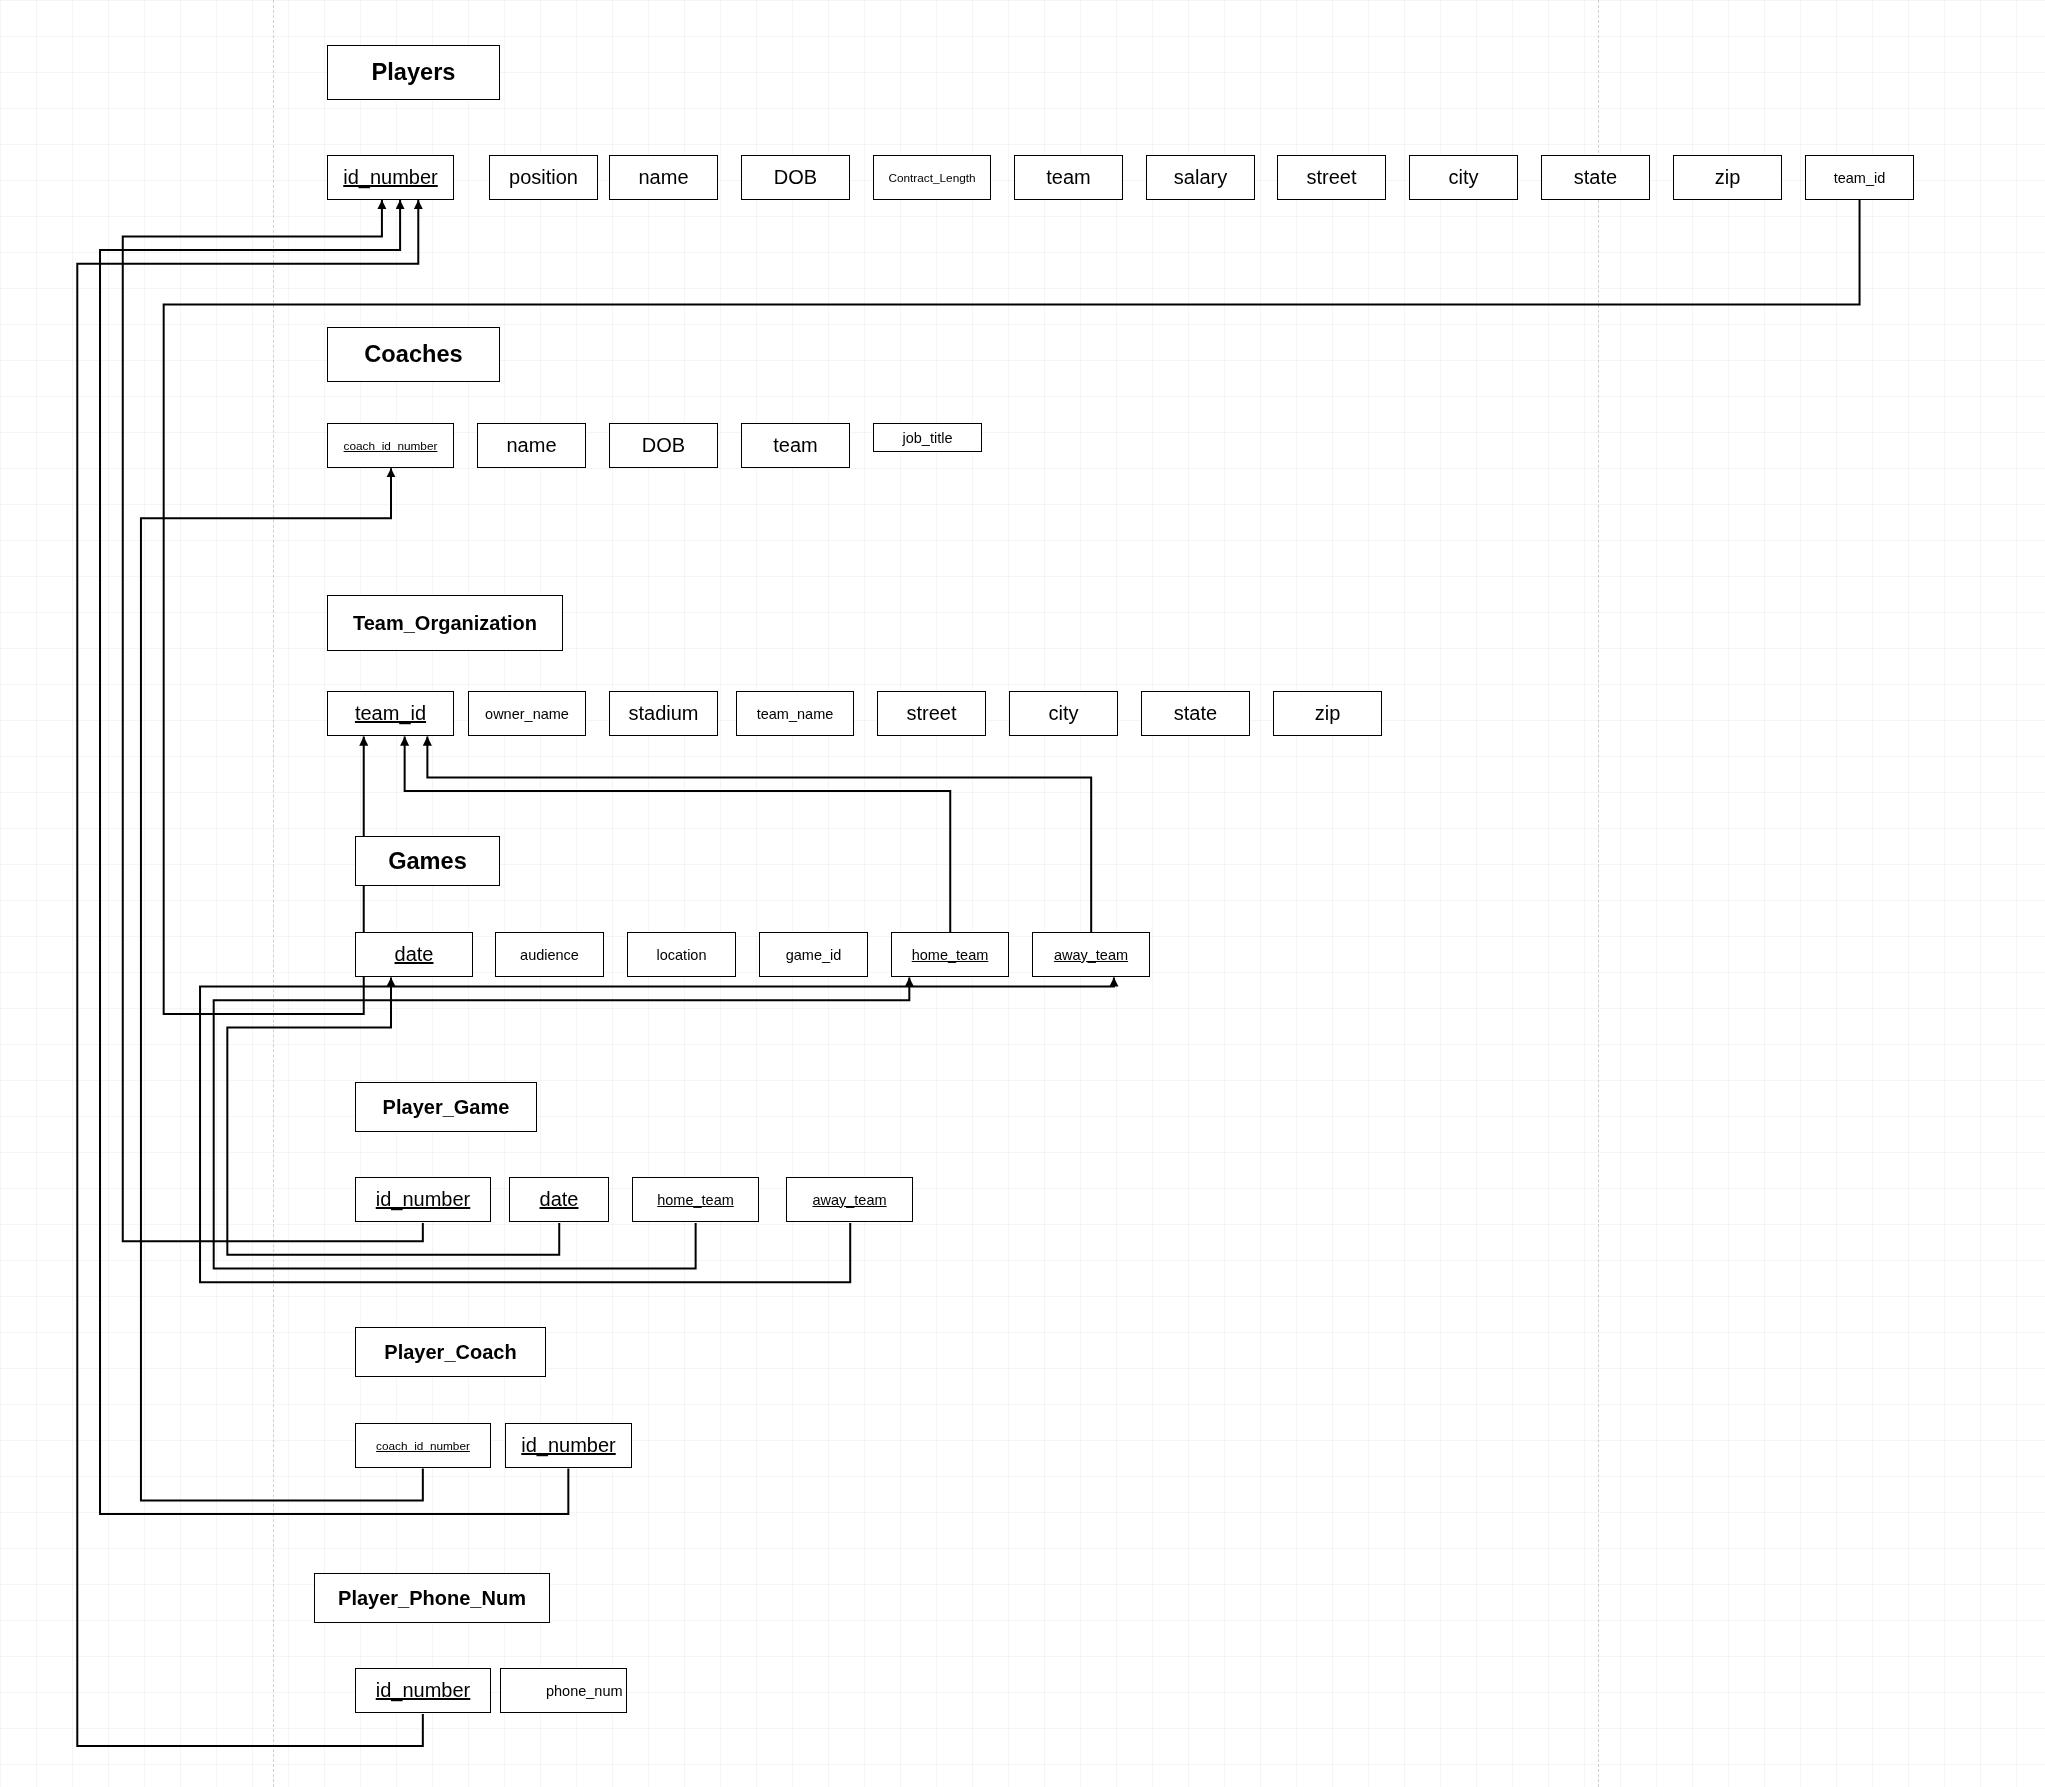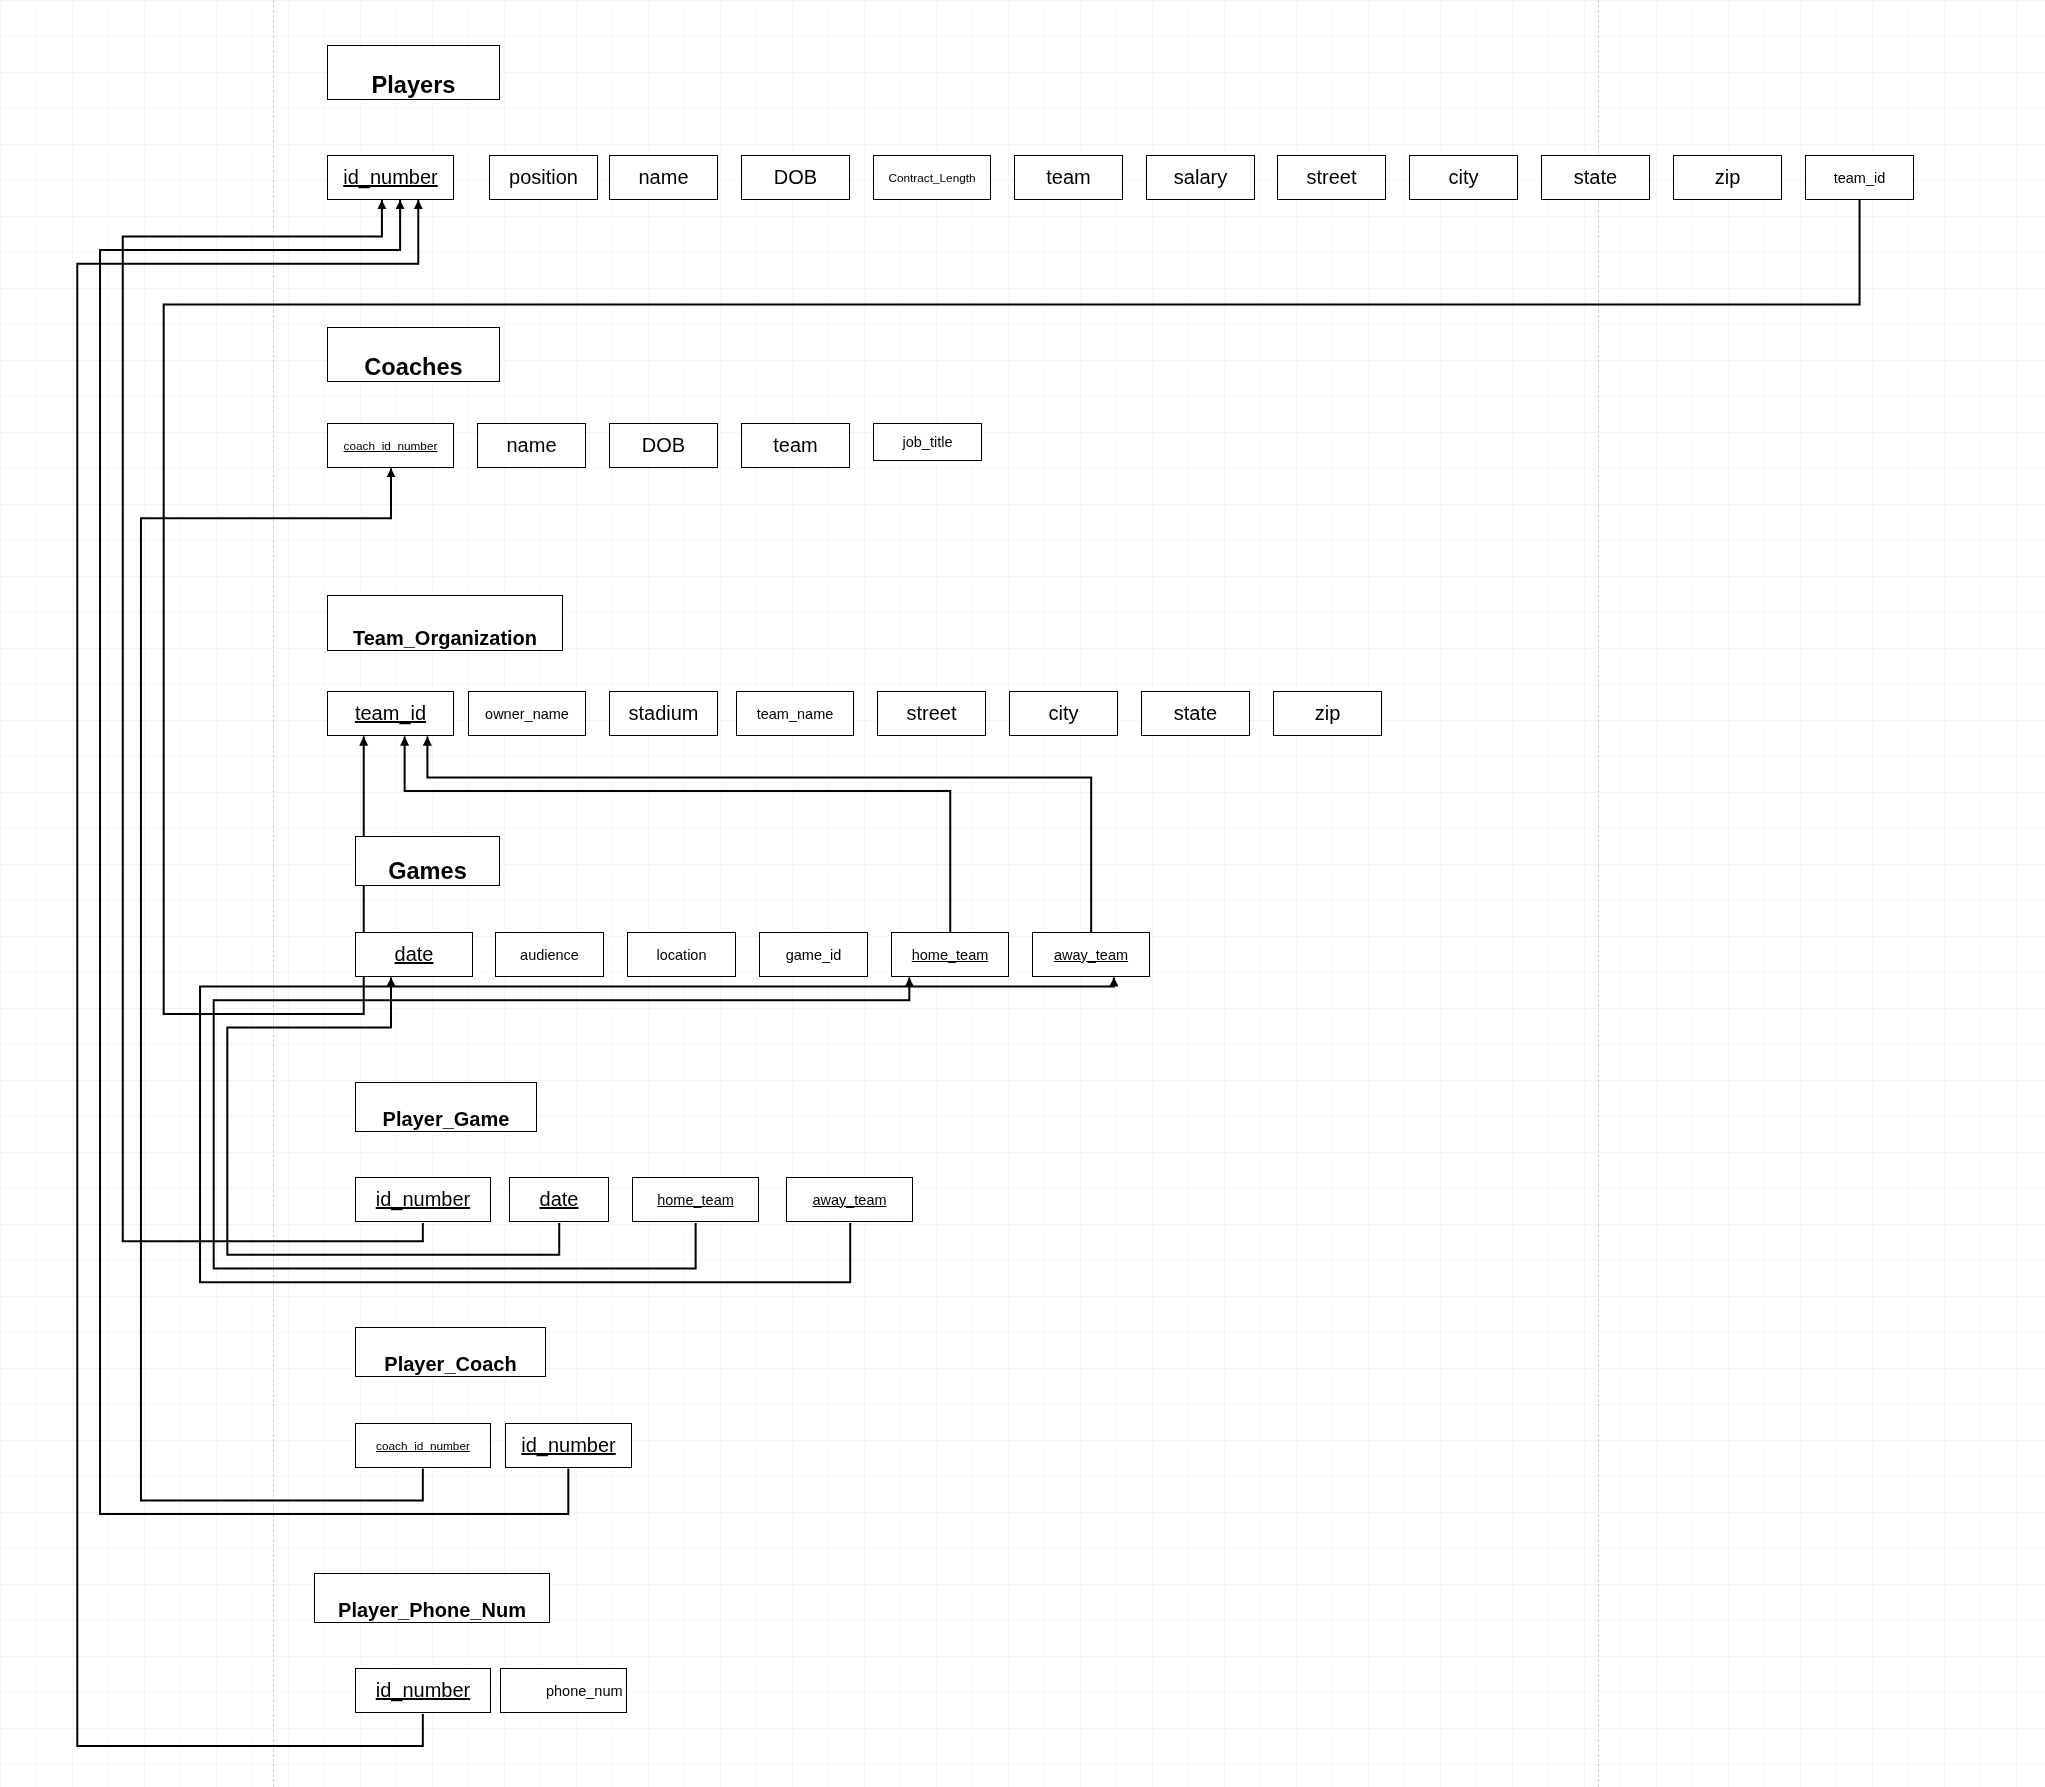--- a/index.html
+++ b/index.html
@@ -40,21 +40,20 @@
     align-items: center;
     justify-content: center;
     text-align: center;
     box-sizing: border-box;
     padding: 0 5.5px;
     z-index: 2;
   }
   .title-box {
     font-weight: 700;
     font-size: 23.6px;
-    align-items: flex-end;
   }
   .attr-box {
     font-size: 20px;
   }
   .attr-box.small { font-size: 14.5px; }
   .attr-box.tiny  { font-size: 11.8px; }
   .pk span { text-decoration: underline; }
 
   svg.arrows {
     position: absolute;
@@ -118,21 +117,21 @@
 </div>
 <div class="box attr-box" style="left:477px; top:423px; width:109px; height:45px;">
   <span>name</span>
 </div>
 <div class="box attr-box" style="left:609px; top:423px; width:109px; height:45px;">
   <span>DOB</span>
 </div>
 <div class="box attr-box" style="left:741px; top:423px; width:109px; height:45px;">
   <span>team</span>
 </div>
-<div class="box attr-box small" style="left:873px; top:423px; width:109px; height:38px;">
+<div class="box attr-box small" style="left:873px; top:423px; width:109px; height:29px;">
   <span>job_title</span>
 </div>
 
 <div class="box title-box" style="left:327px; top:595px; width:236px; height:56px; font-size:20px;">
   <span>Team_Organization</span>
 </div>
 <div class="box attr-box pk" style="left:327px; top:691px; width:127px; height:45px;">
   <span>team_id</span>
 </div>
 <div class="box attr-box small" style="left:468px; top:691px; width:118px; height:45px;">

